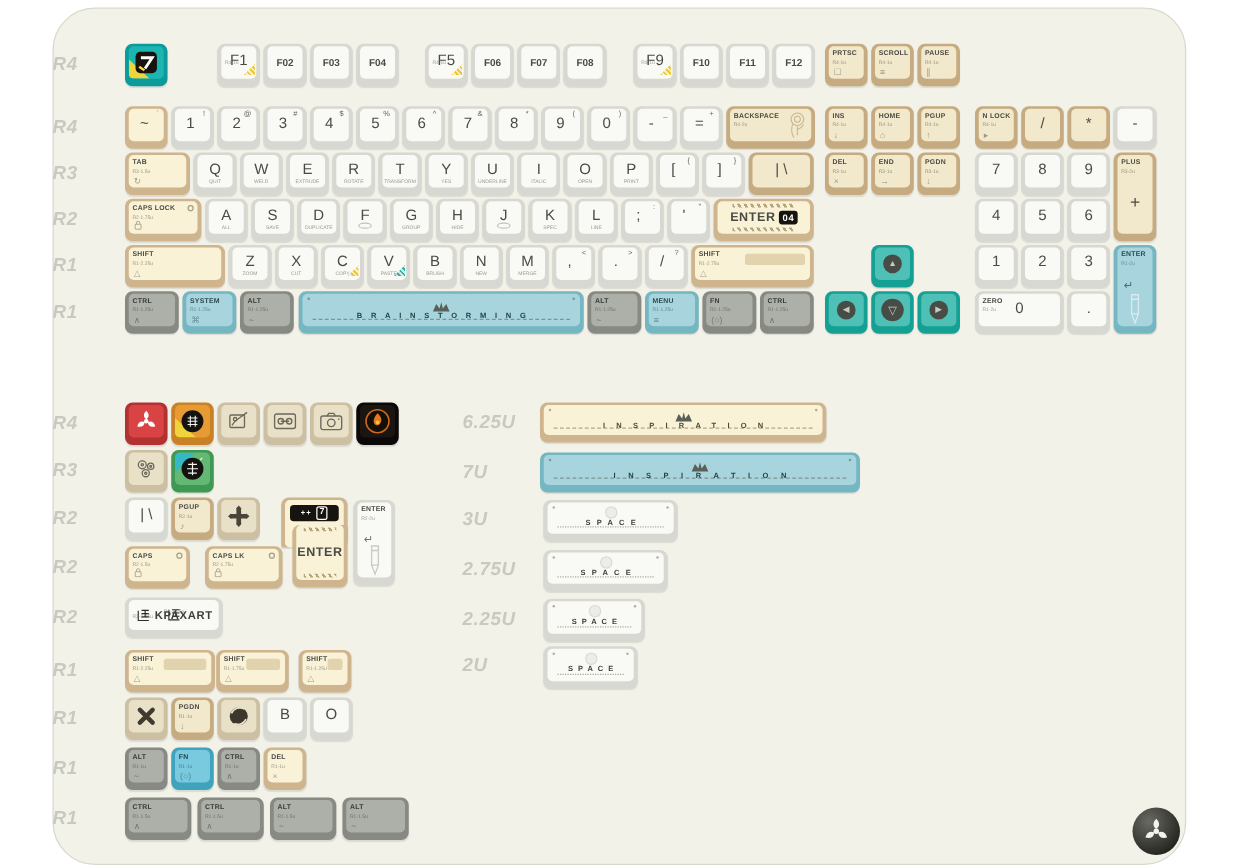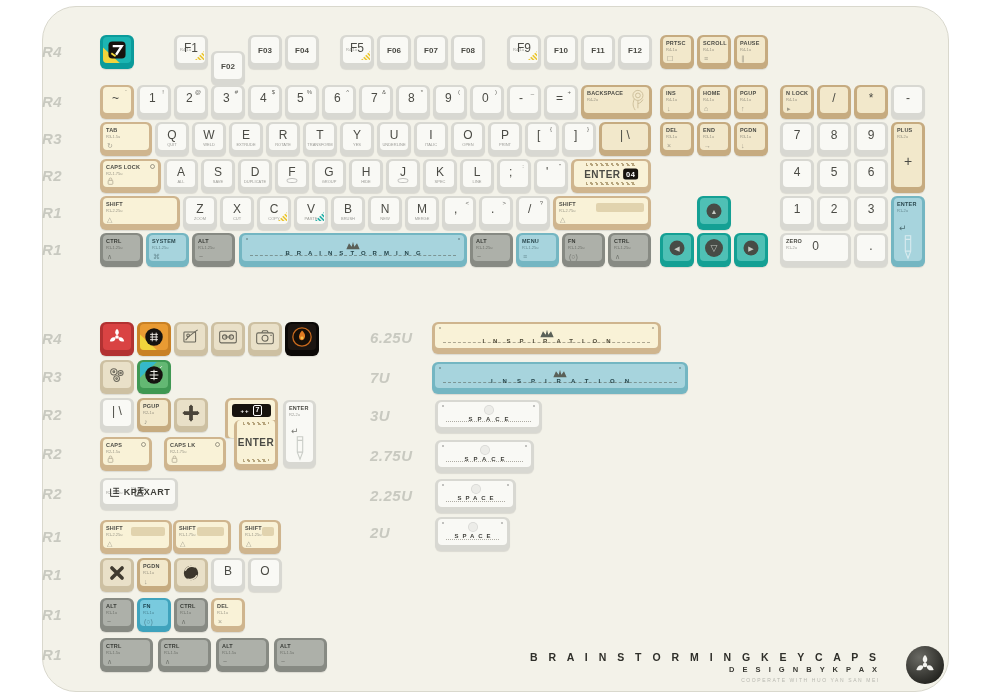--- a/index.html
+++ b/index.html
@@ -91,21 +91,21 @@
             </svg></div>
         </div>
       </div>
       <div class="key k-white" style="left: 174px; top: 35px; width: 34px; height: 34px;">
         <div class="ktop">
           <span class="kbig">F1</span>
           <span class="ksub">R4-1u</span>
           <div class="wedge"></div>
         </div>
       </div>
-      <div class="key k-white" style="left: 211px; top: 35px; width: 34px; height: 34px; margin-top: 16px;">
+      <div class="key k-white" style="left: 211px; top: 35px; width: 34px; height: 34px;">
         <div class="ktop">
           <span class="kmid">F02</span>
         </div>
       </div>
       <div class="key k-white" style="left: 248px; top: 35px; width: 34px; height: 34px;">
         <div class="ktop">
           <span class="kmid">F03</span>
         </div>
       </div>
       <div class="key k-white" style="left: 285px; top: 35px; width: 34px; height: 34px;">
@@ -1114,25 +1114,20 @@
           <div class="kbar">
             <span class="bartxt" style="letter-spacing: 4px; text-indent: 4px; margin-top: 8px;">SPACE</span>
           </div>
           <div class="bardot"></div>
           <div class="kdash dt"></div>
           <div class="cdot l"></div>
           <div class="cdot r"></div>
         </div>
       </div>
     </div>
-  <div id="branding">
-    <div id="brand-title">B R A I N S T O R M I N G   K E Y C A P S</div>
-    <div id="brand-sub">D E S I G N   B Y   K P A X</div>
-    <div id="brand-coop">COOPERATE  WITH  HUO YAN SAN MEI</div>
-  </div>
   <div id="brand-logo"><svg width="40" height="40" viewBox="0 0 40 40">
         <defs>
           <radialGradient id="lg" cx="35%" cy="30%" r="80%">
             <stop offset="0%" stop-color="#6a6a64"></stop>
             <stop offset="100%" stop-color="#1e1e1a"></stop>
           </radialGradient>
         </defs>
         <circle cx="20" cy="20" r="19" fill="url(#lg)"></circle>
         <g transform="translate(8 8) scale(1.0)" fill="#f2f2ee">
           <circle cx="12" cy="12" r="2.2"></circle>

